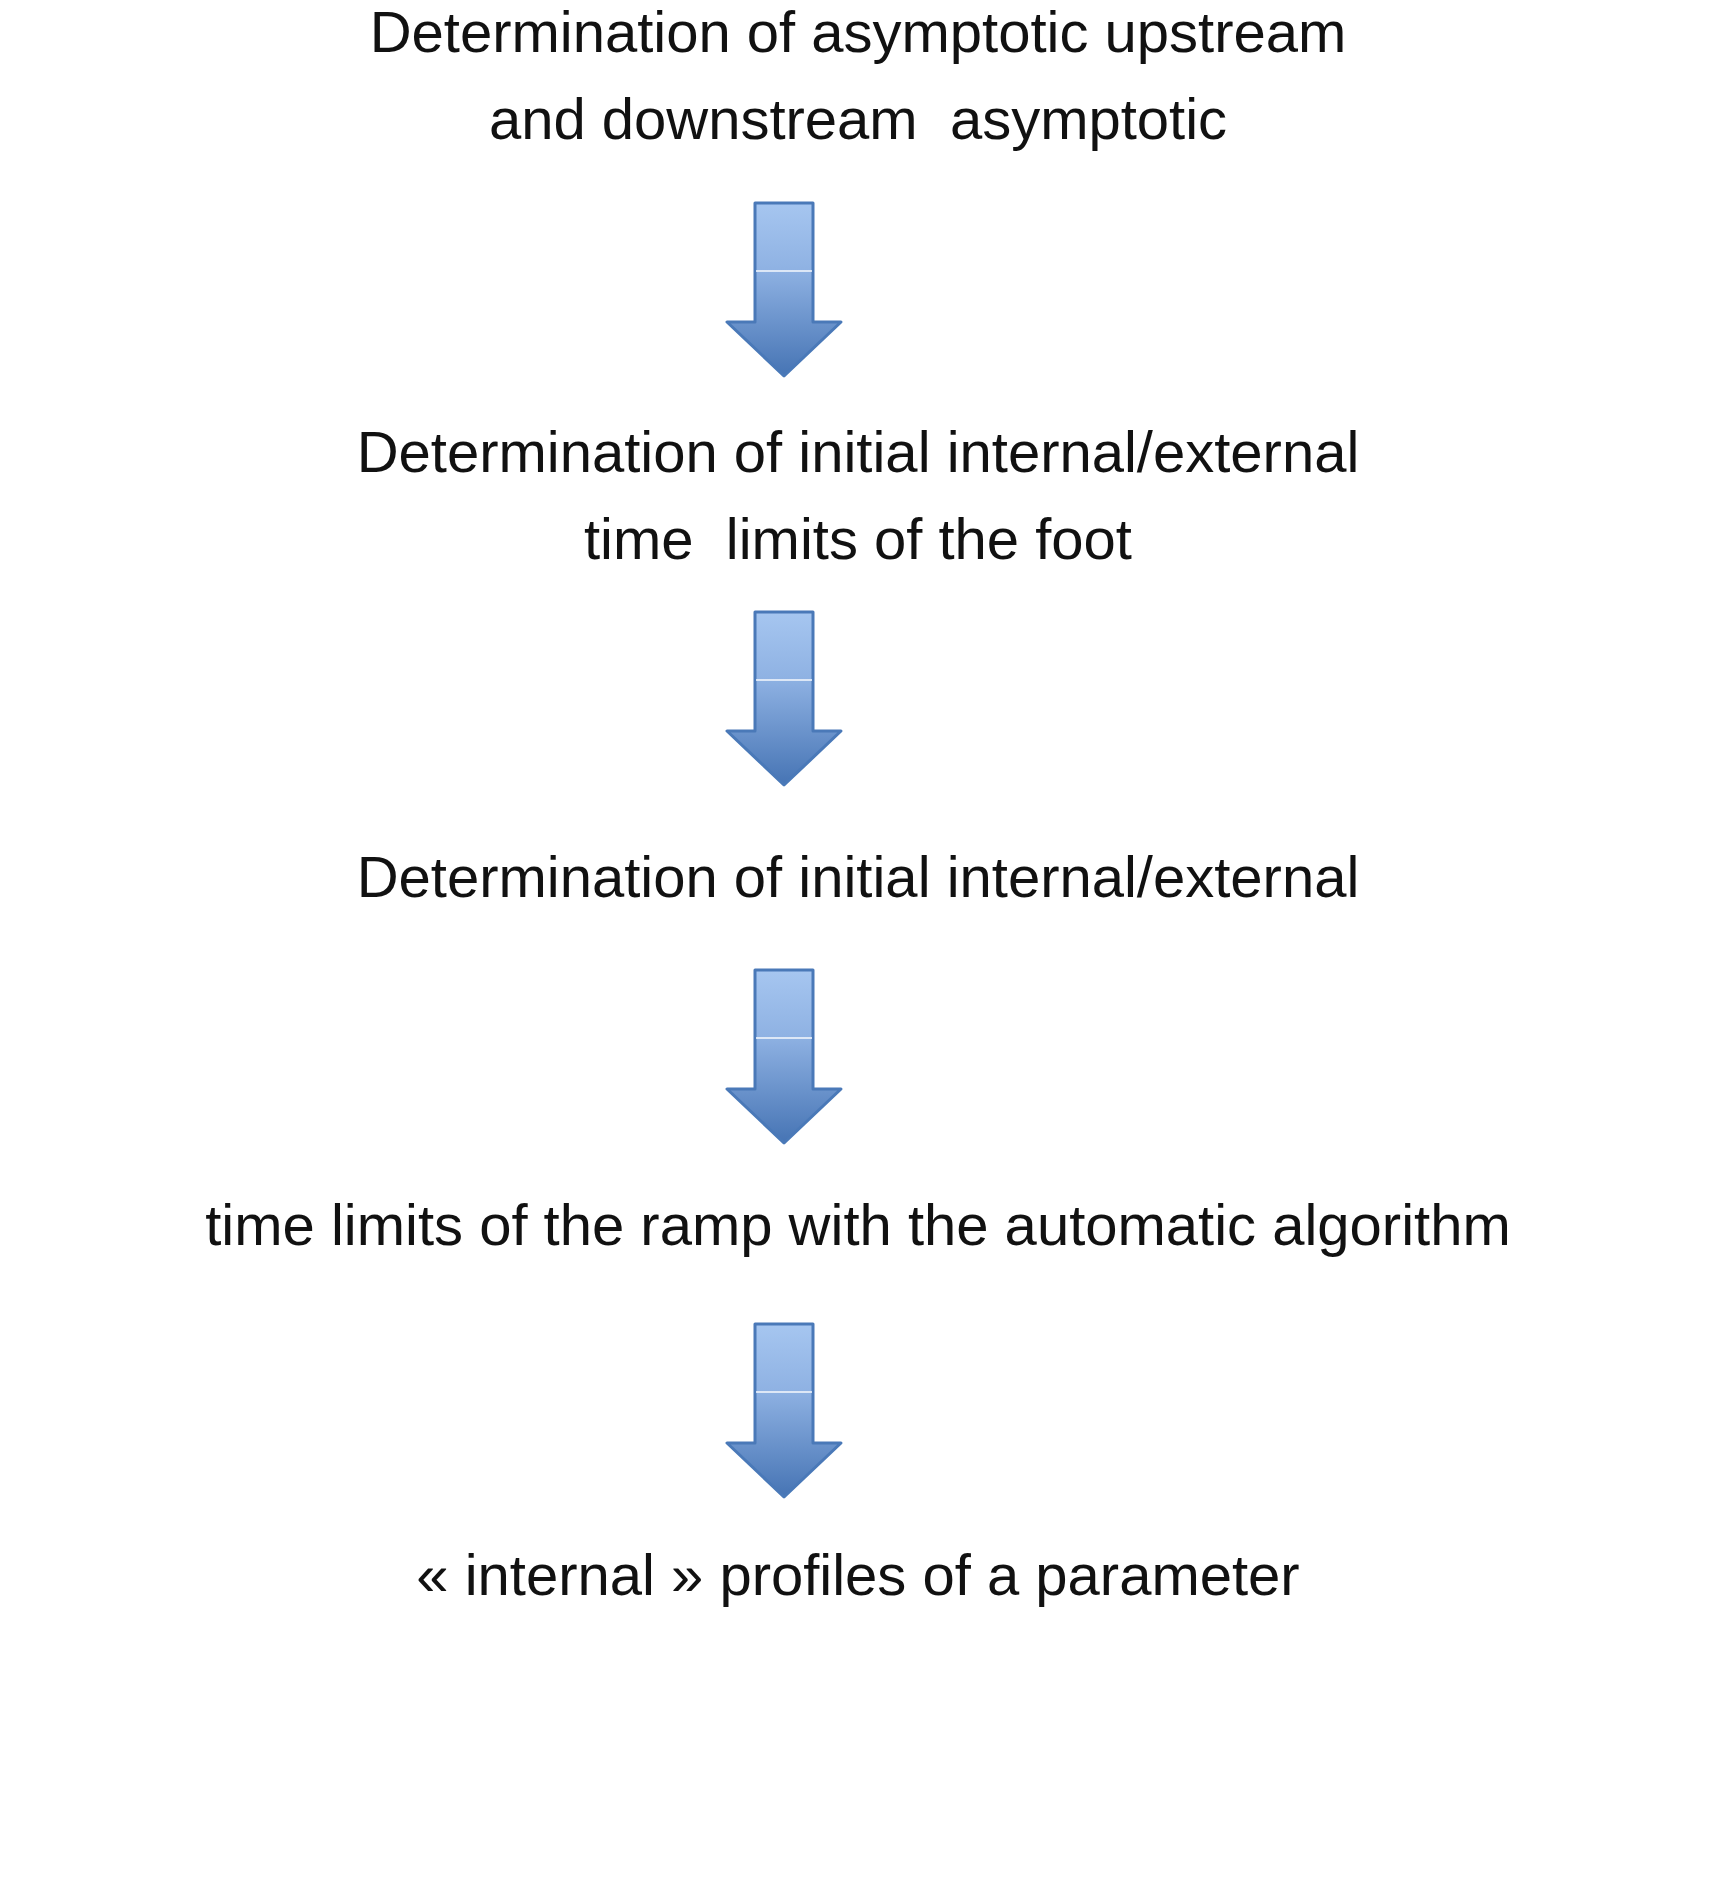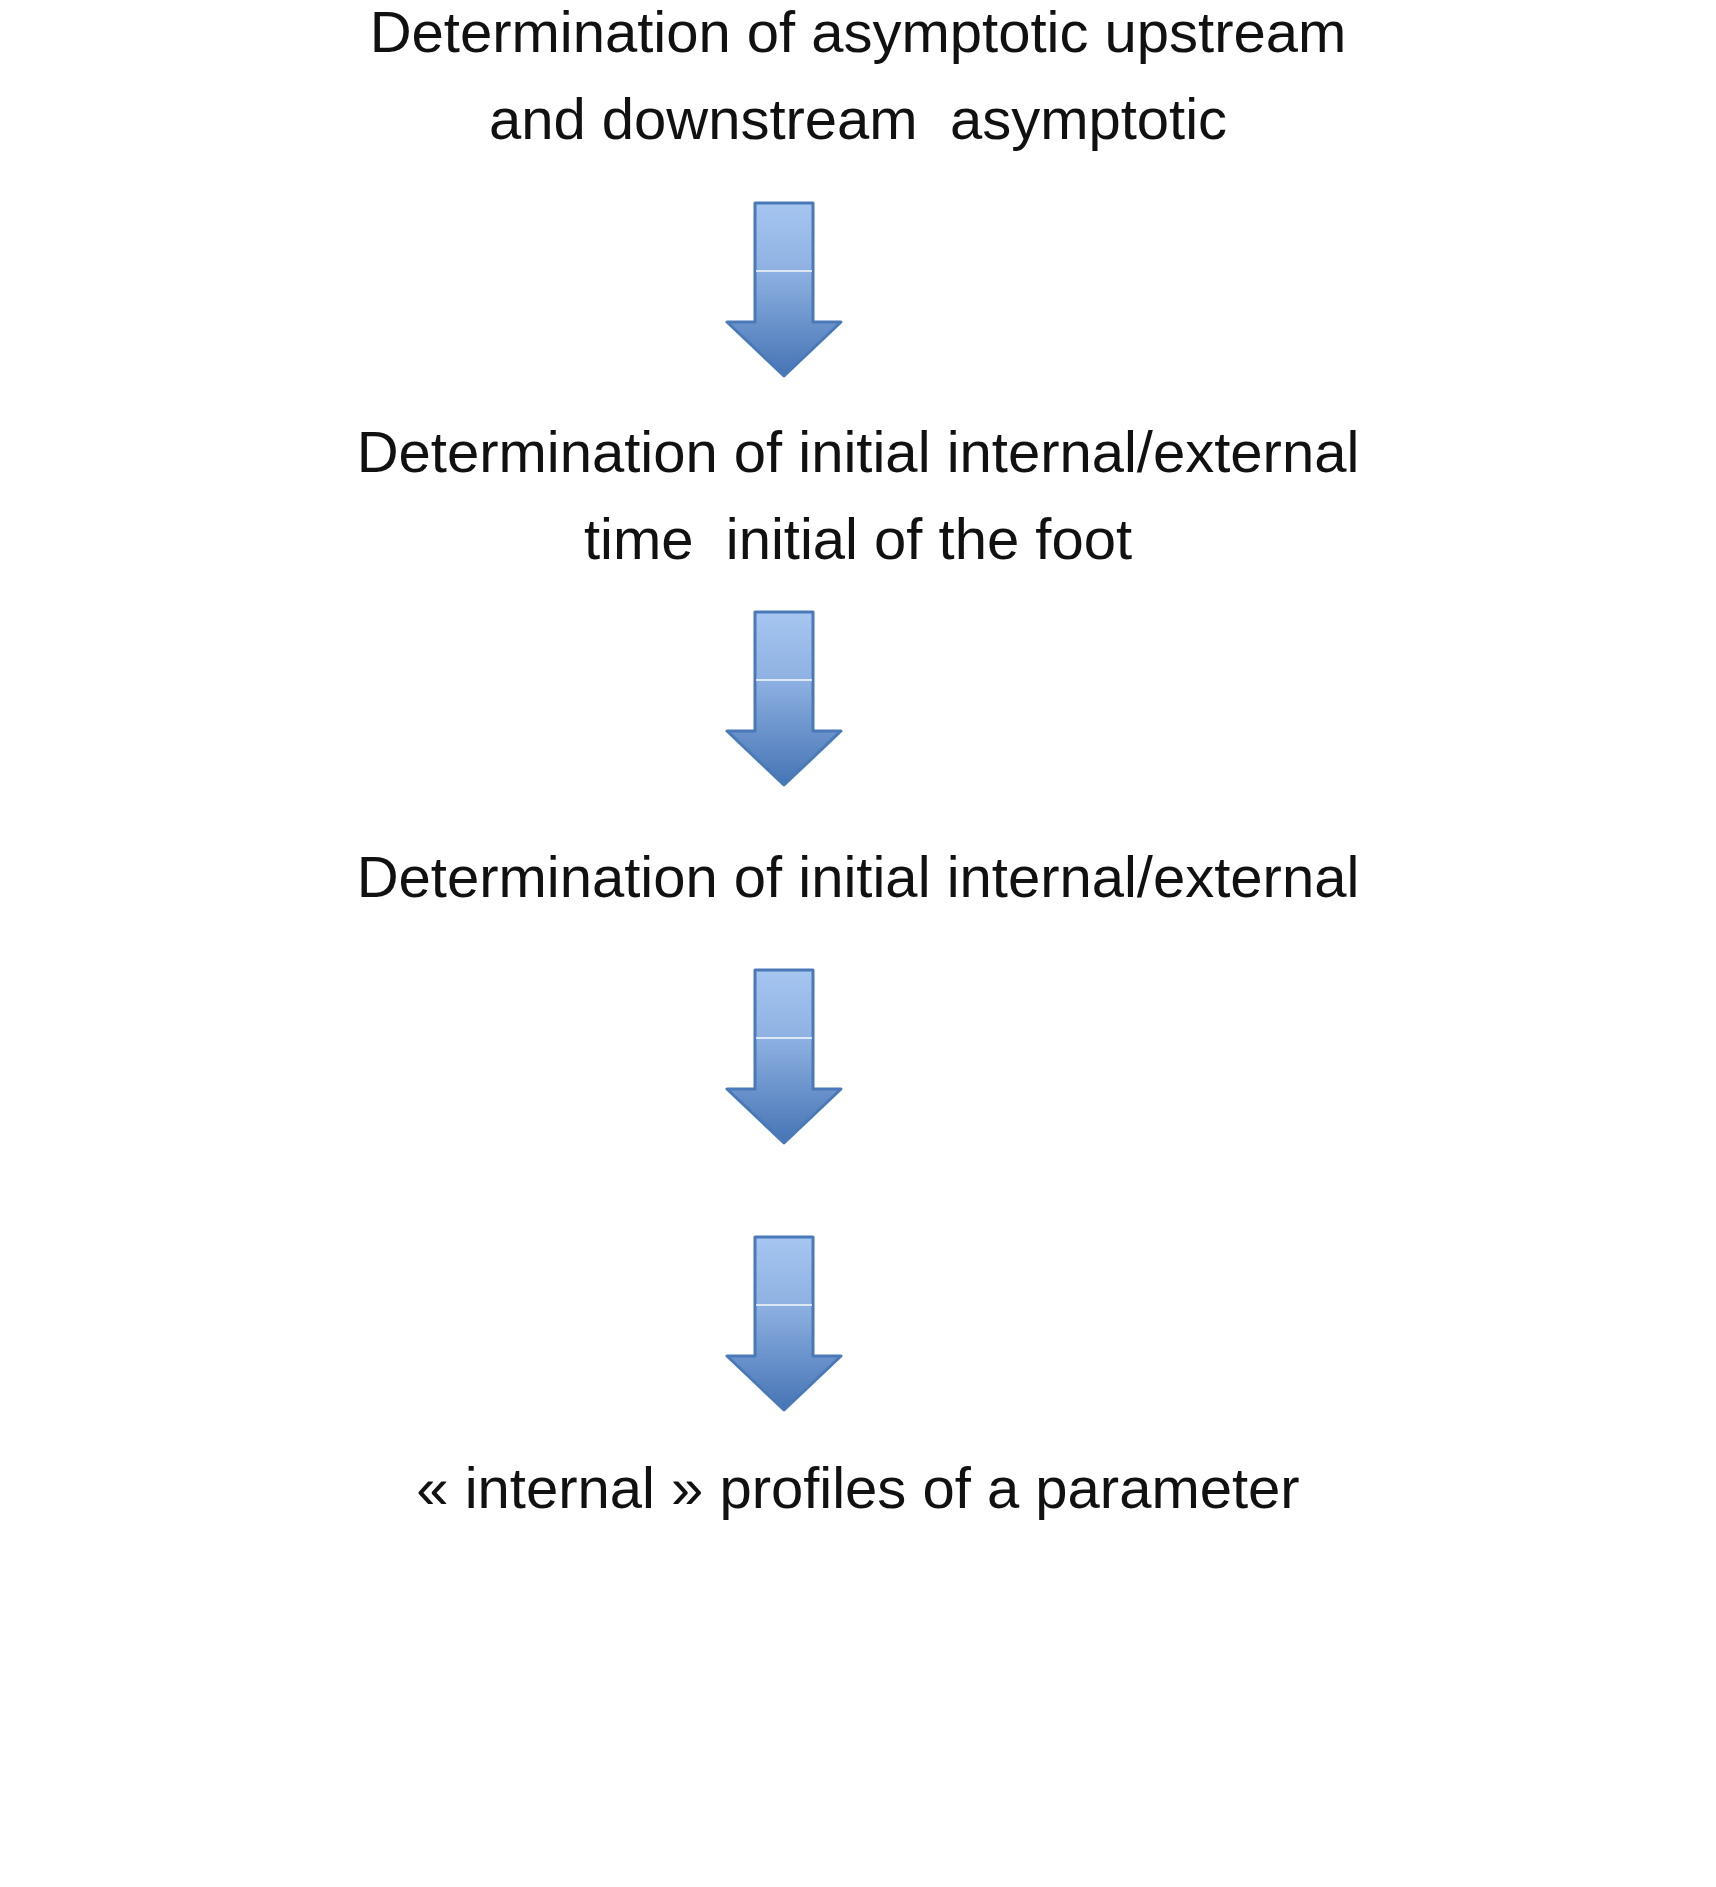--- a/index.html
+++ b/index.html
@@ -68,36 +68,37 @@
     <div class="line">Determination of asymptotic upstream</div>
     <div class="line">and downstream  asymptotic</div>
   </div>
 
   <svg class="arrow arrow-1" width="118" height="177" viewBox="0 0 118 177">
       <use href="#arrow-shape"></use>
     </svg>
 
   <div class="step step-2">
     <div class="line">Determination of initial internal/external</div>
-    <div class="line">time  initial of the foot</div>
+    <div class="line">time  limits of the foot</div>
   </div>
 
   <svg class="arrow arrow-2" width="118" height="177" viewBox="0 0 118 177">
       <use href="#arrow-shape"></use>
     </svg>
 
   <div class="step step-3">
     <div class="line">Determination of initial internal/external</div>
   </div>
 
   <svg class="arrow arrow-3" width="118" height="177" viewBox="0 0 118 177">
       <use href="#arrow-shape"></use>
     </svg>
 
   <div class="step step-4">
+    <div class="line">time limits of the ramp with the automatic algorithm</div>
   </div>
 
   <svg class="arrow arrow-4" width="118" height="177" viewBox="0 0 118 177">
       <use href="#arrow-shape"></use>
     </svg>
 
   <div class="step step-5">
     <div class="line">« internal » profiles of a parameter</div>
   </div>
 

